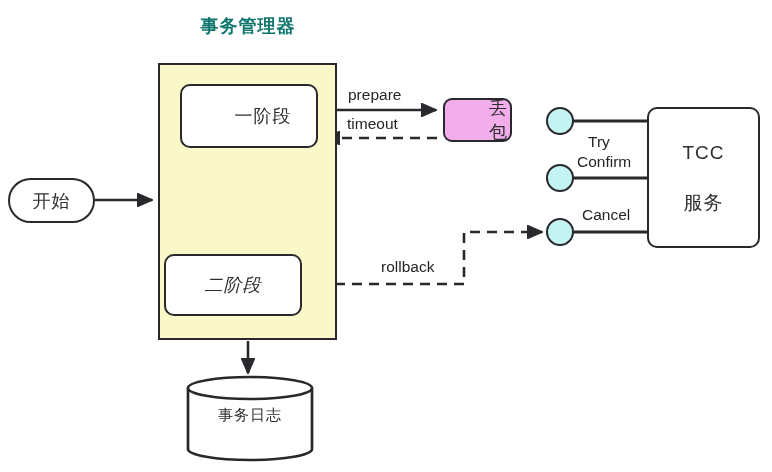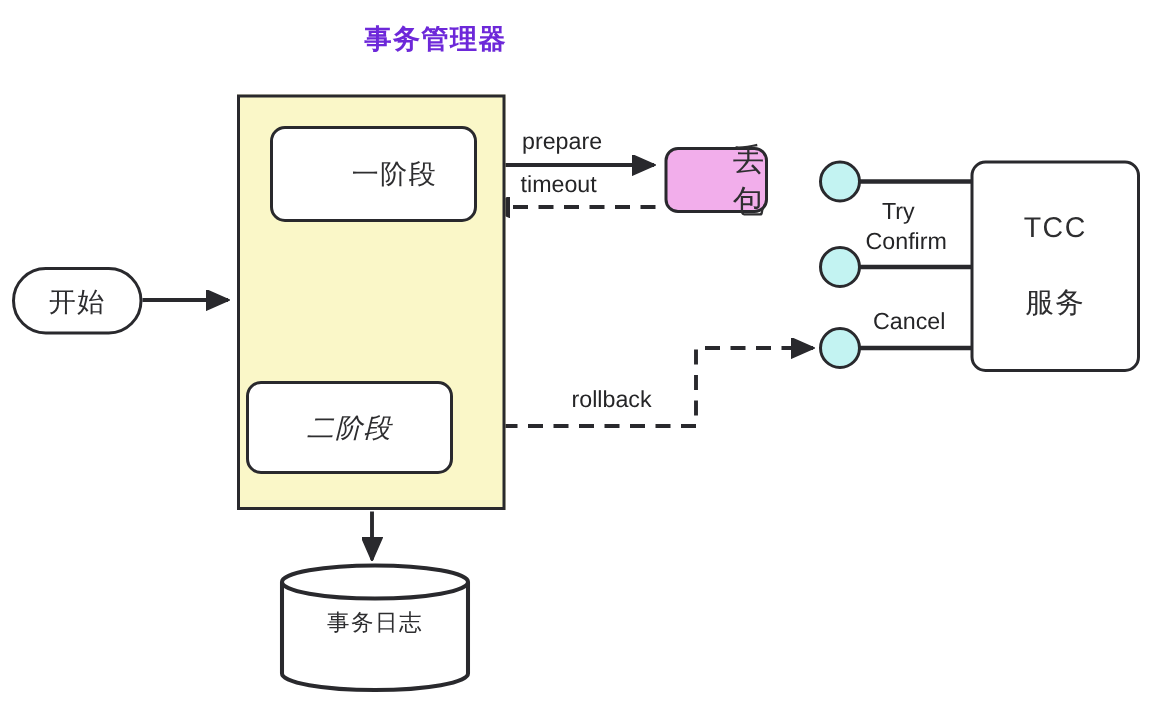--- a/index.html
+++ b/index.html
@@ -34,22 +34,22 @@
   .arrowhead { fill: var(--ink); }
   .edge { fill: none; stroke-width: 2.6px; }
   .edge.thick { stroke-width: 3px; }
   .edge.dashed { stroke-dasharray: 10 7; }
   .cyl { fill: var(--node-fill); stroke-width: 2.7px; }
 
   .title {
     position: absolute;
     font-size: 18px;
     font-weight: bold;
-    color: #6d28d9;
-    text-align: right;
+    color: #0f766e;
+    text-align: center;
     letter-spacing: 1px;
   }
   .node {
     position: absolute;
     border: 2.6px solid var(--ink);
     background: var(--node-fill);
     display: flex;
     align-items: center;
     justify-content: center;
     font-size: 18px;
@@ -143,21 +143,21 @@
   <div class="container-box" style="left:158px; top:63px; width:179px; height:277px;"></div>
 
   <div class="node rounded" style="left:180px; top:84px; width:138px; height:64px;padding-left:28px;">
     <span>一阶段</span>
   </div>
 
   <div class="node rounded" style="left:164px; top:254px; width:138px; height:62px;font-style:italic;">
     <span>二阶段</span>
   </div>
 
-  <div class="node packet" style="left:443px; top:98px; width:69px; height:44px; font-size:21px;padding-left:44px;">
+  <div class="node packet" style="left:443px; top:98px; width:69px; height:44px; font-size:18px;padding-left:44px;">
     <span>丢包</span>
   </div>
 
   <div class="tcc-box" style="left:647px; top:107px; width:113px; height:141px;gap:24px;">
     <span>TCC</span>
     <span>服务</span>
   </div>
 
   <div class="endpoint" style="left:546px; top:107px;"></div>
   <div class="endpoint" style="left:546px; top:164px;"></div>

